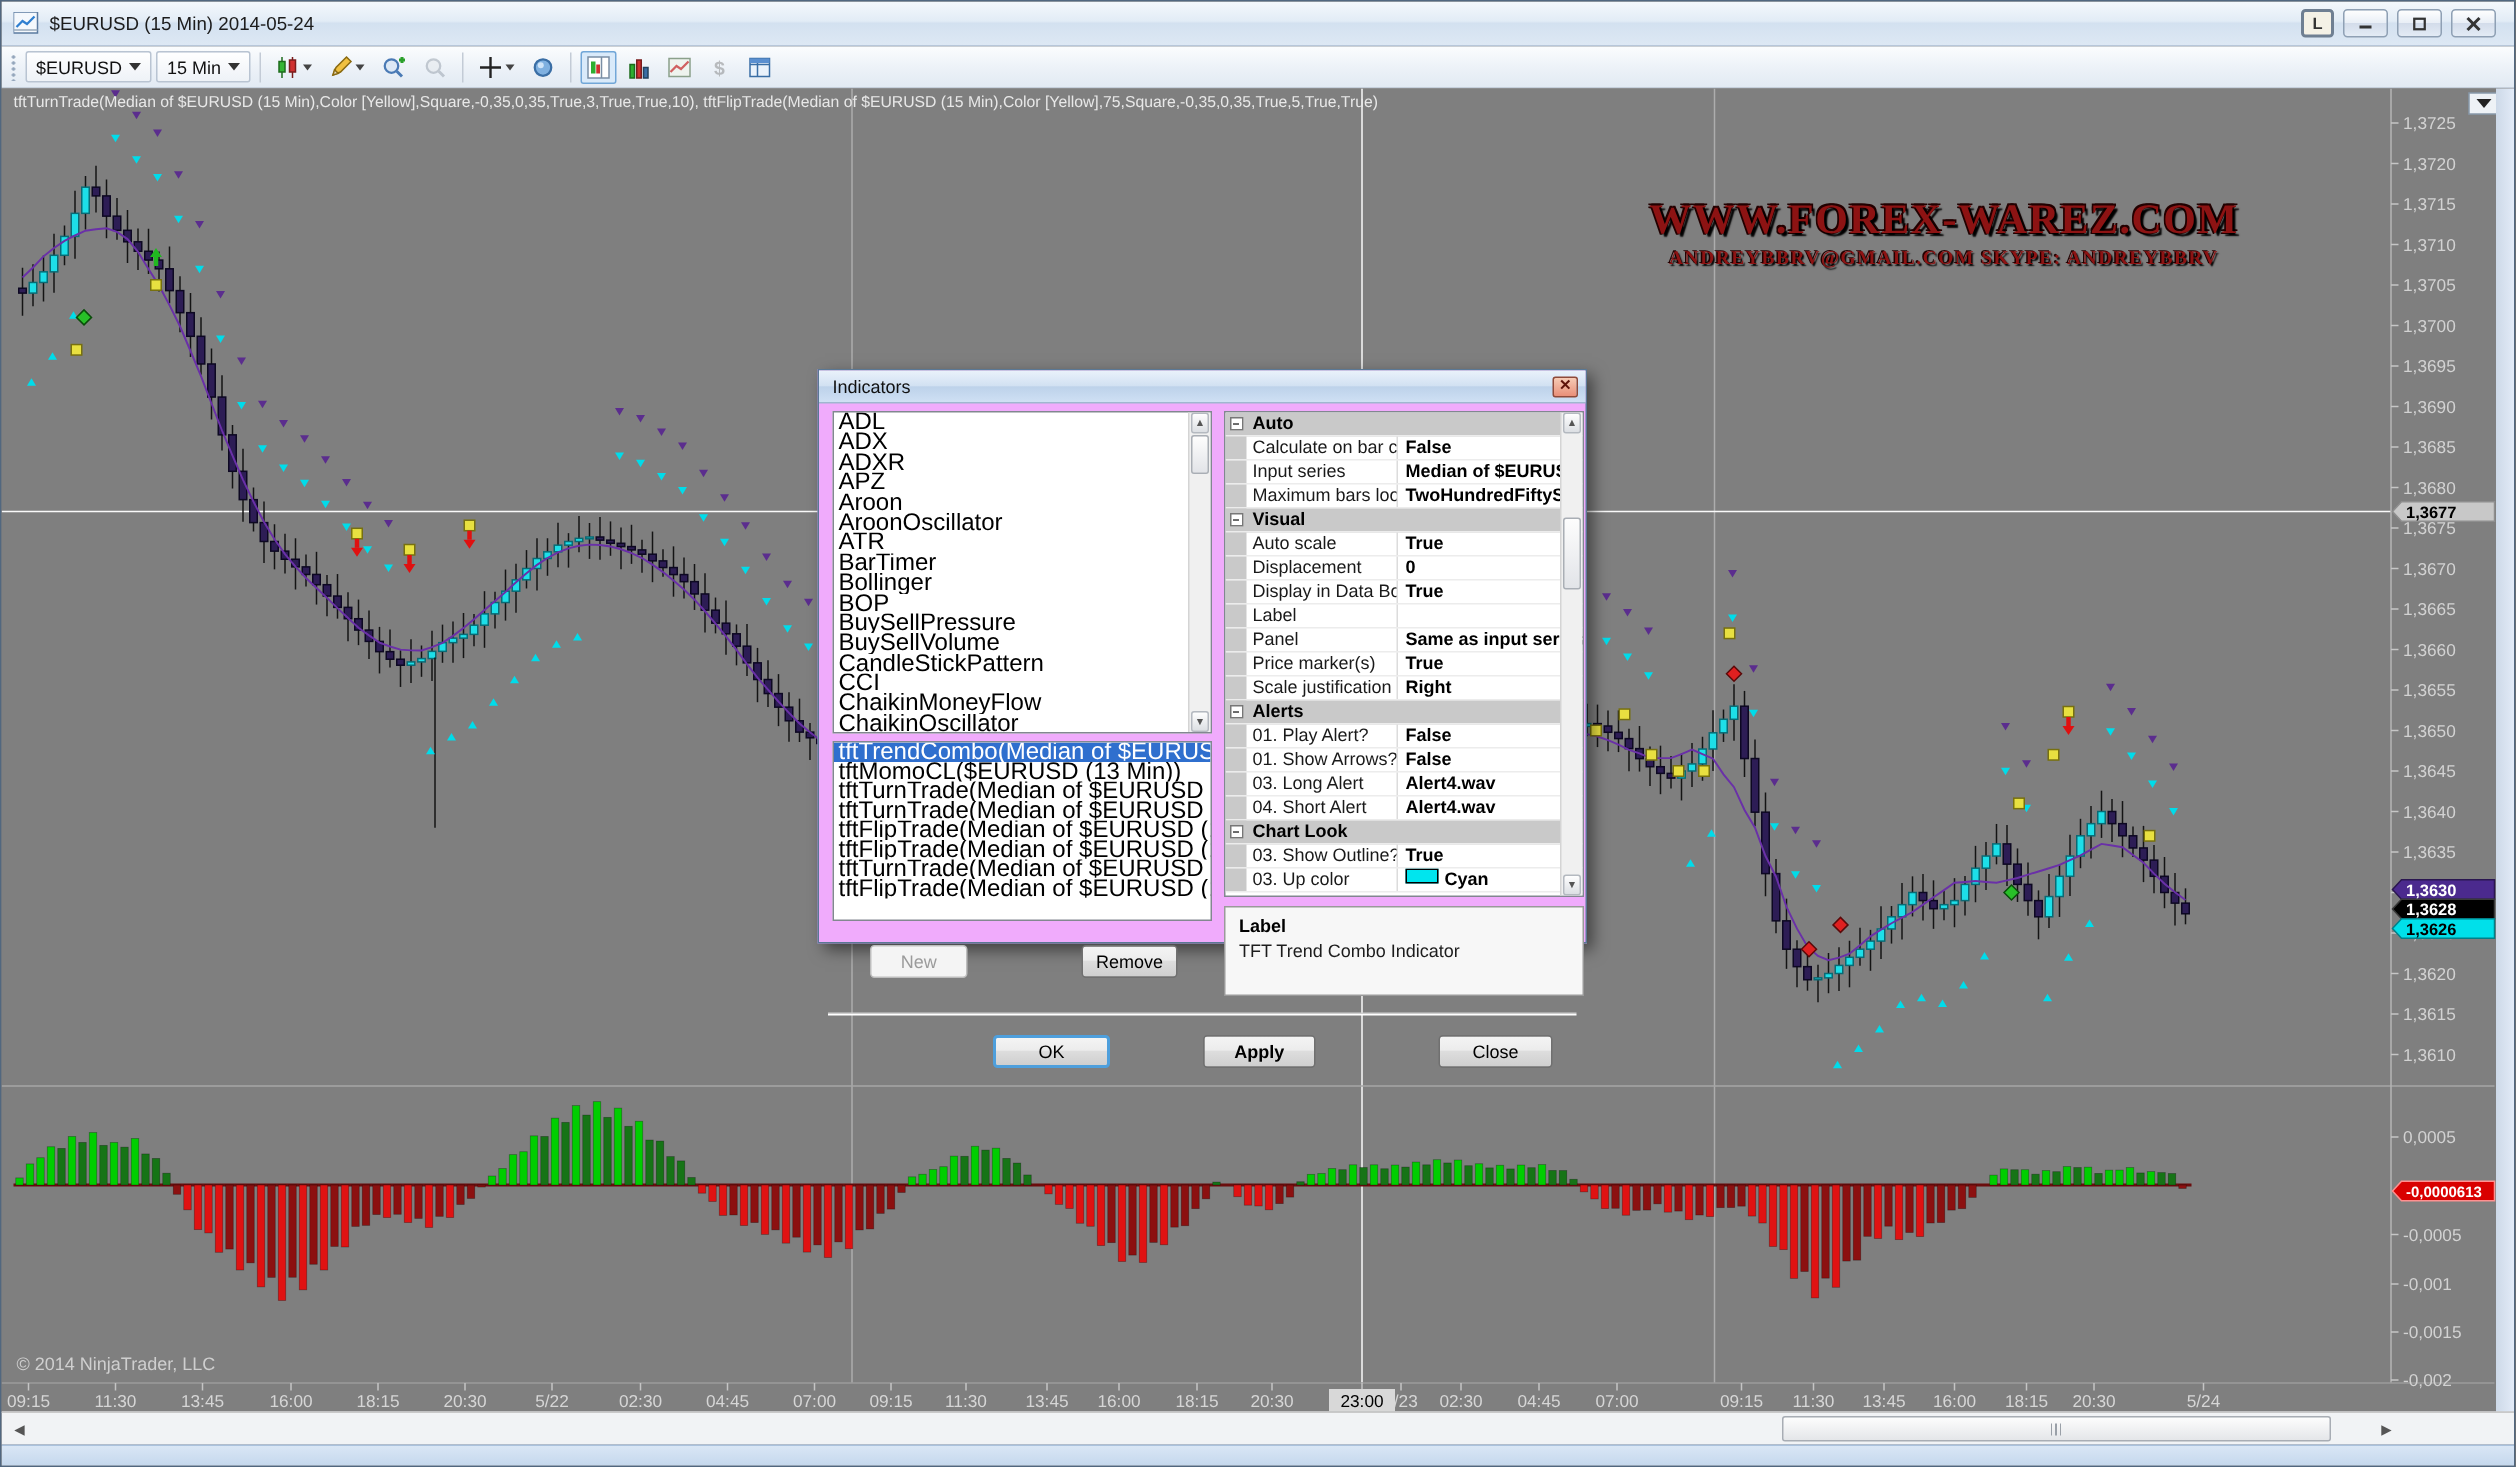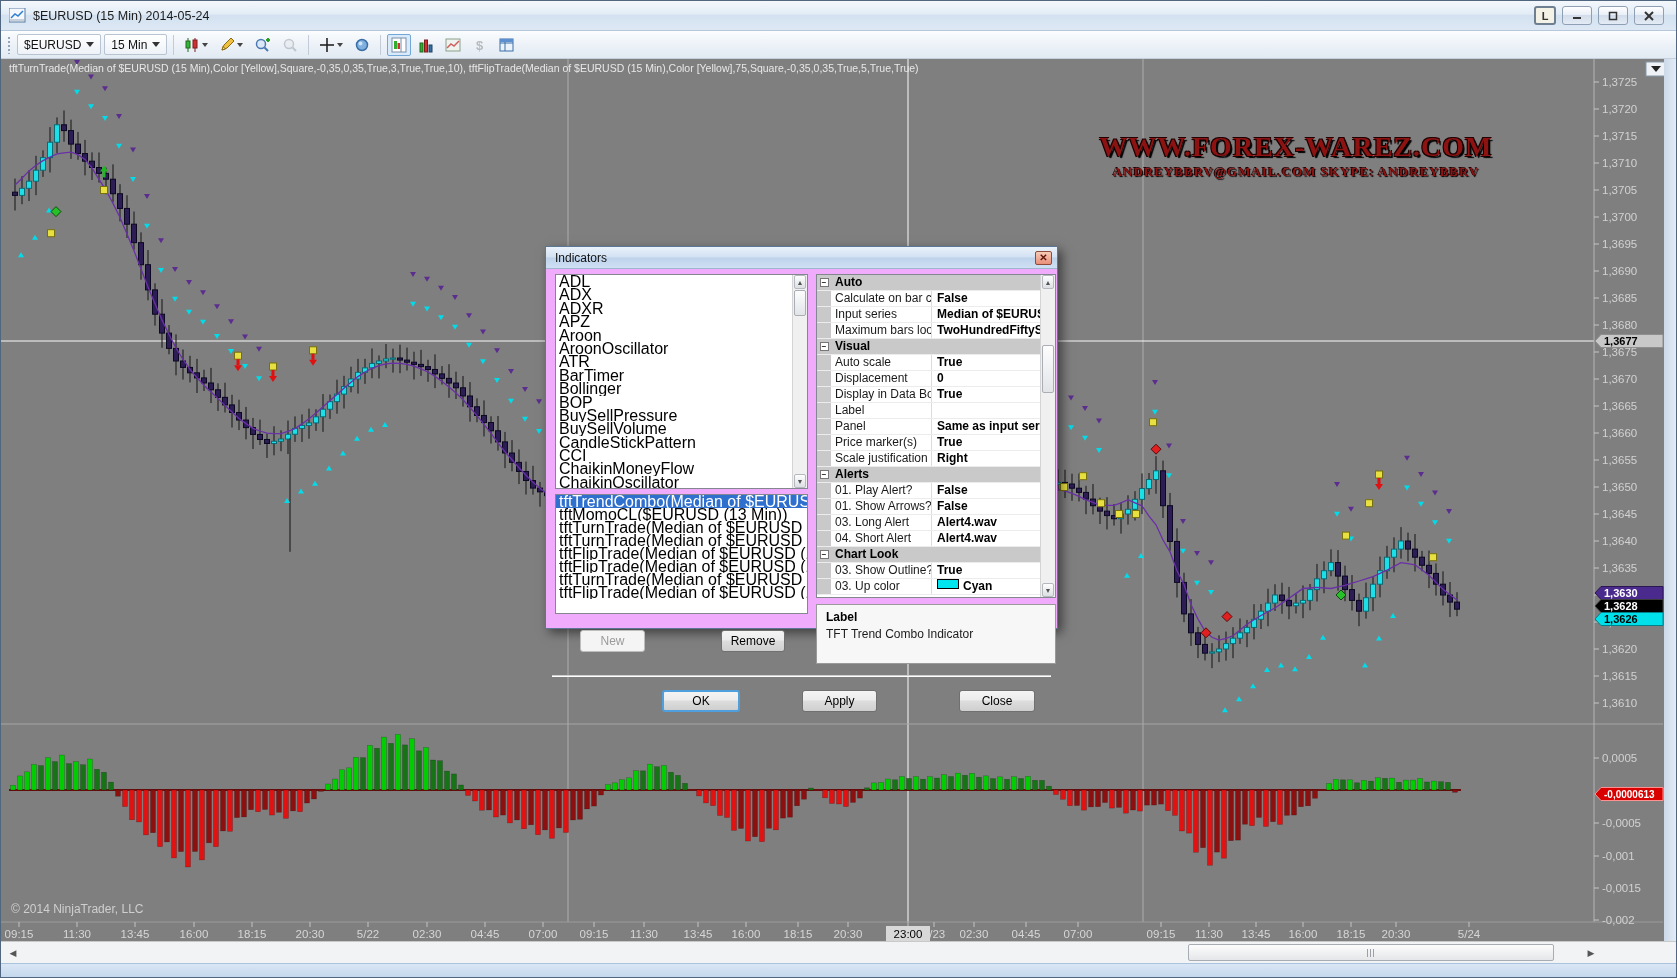--- a/index.html
+++ b/index.html
@@ -1372,21 +1372,21 @@
       </div>
     </div>
 
     <div class="labelpanel">
       <div class="lp-title">Label</div>
       <div class="lp-desc">TFT Trend Combo Indicator</div>
     </div>
 
     <div class="dlg-hr"></div>
     <div class="dlg-btn focused" style="left:98px; top:443px; width:78px;margin-left:18px;">OK</div>
-    <div class="dlg-btn" style="left:256px; top:443px; width:75px;">Apply</div>
+    <div class="dlg-btn" style="left:256px; top:443px; width:75px;font-weight:bold;">Apply</div>
     <div class="dlg-btn" style="left:413px; top:443px; width:76px;">Close</div>
   </div>
 
   <div class="hscroll">
     <div class="hs-arrow" style="left:4px">◀</div>
     <div class="hs-thumb"></div>
     <div class="hs-arrow" style="left:1582px">▶</div>
   </div>
   <div class="statusbar"></div>
 </div>

